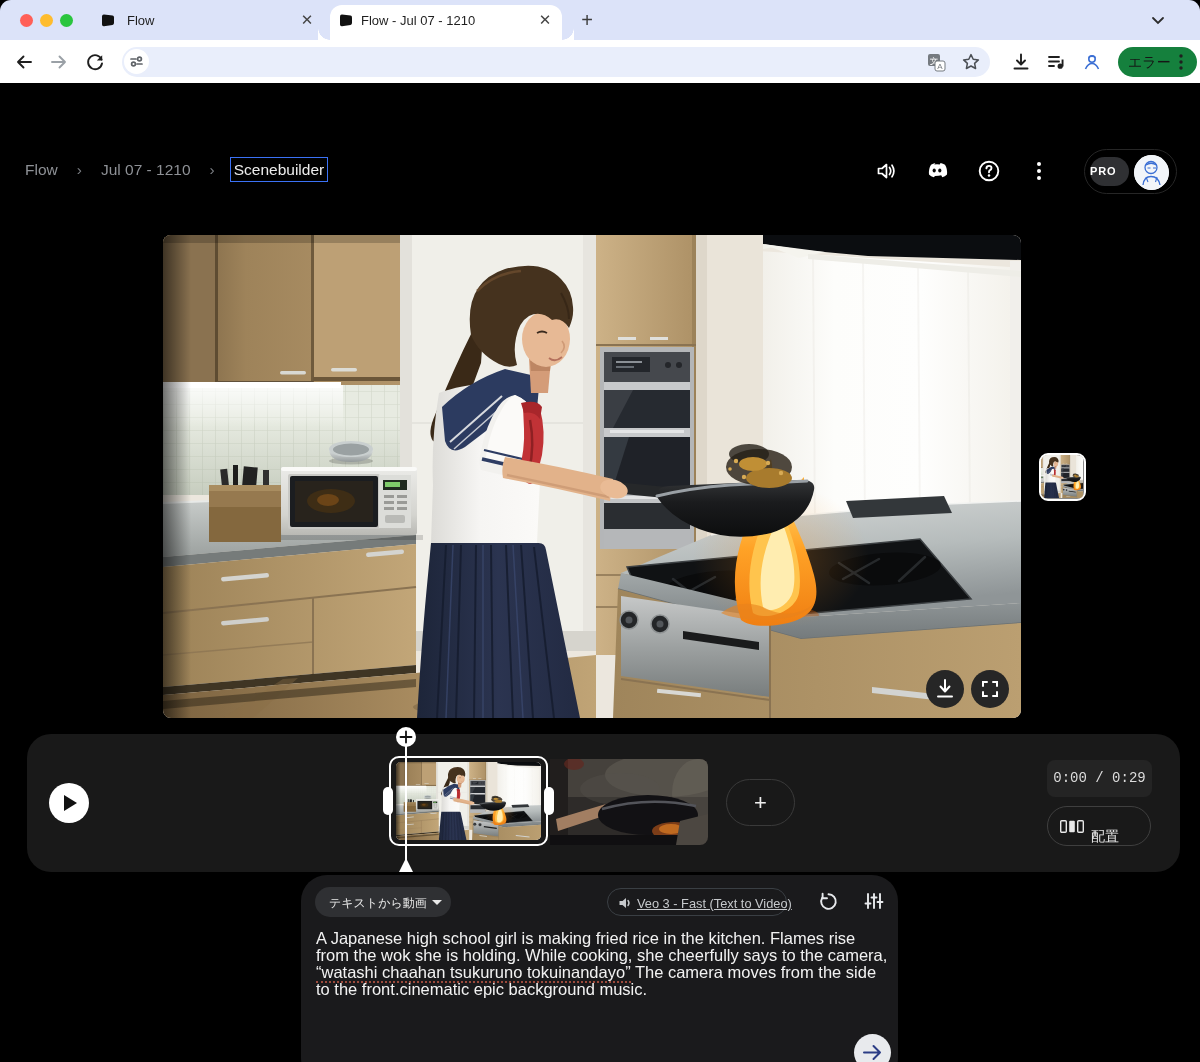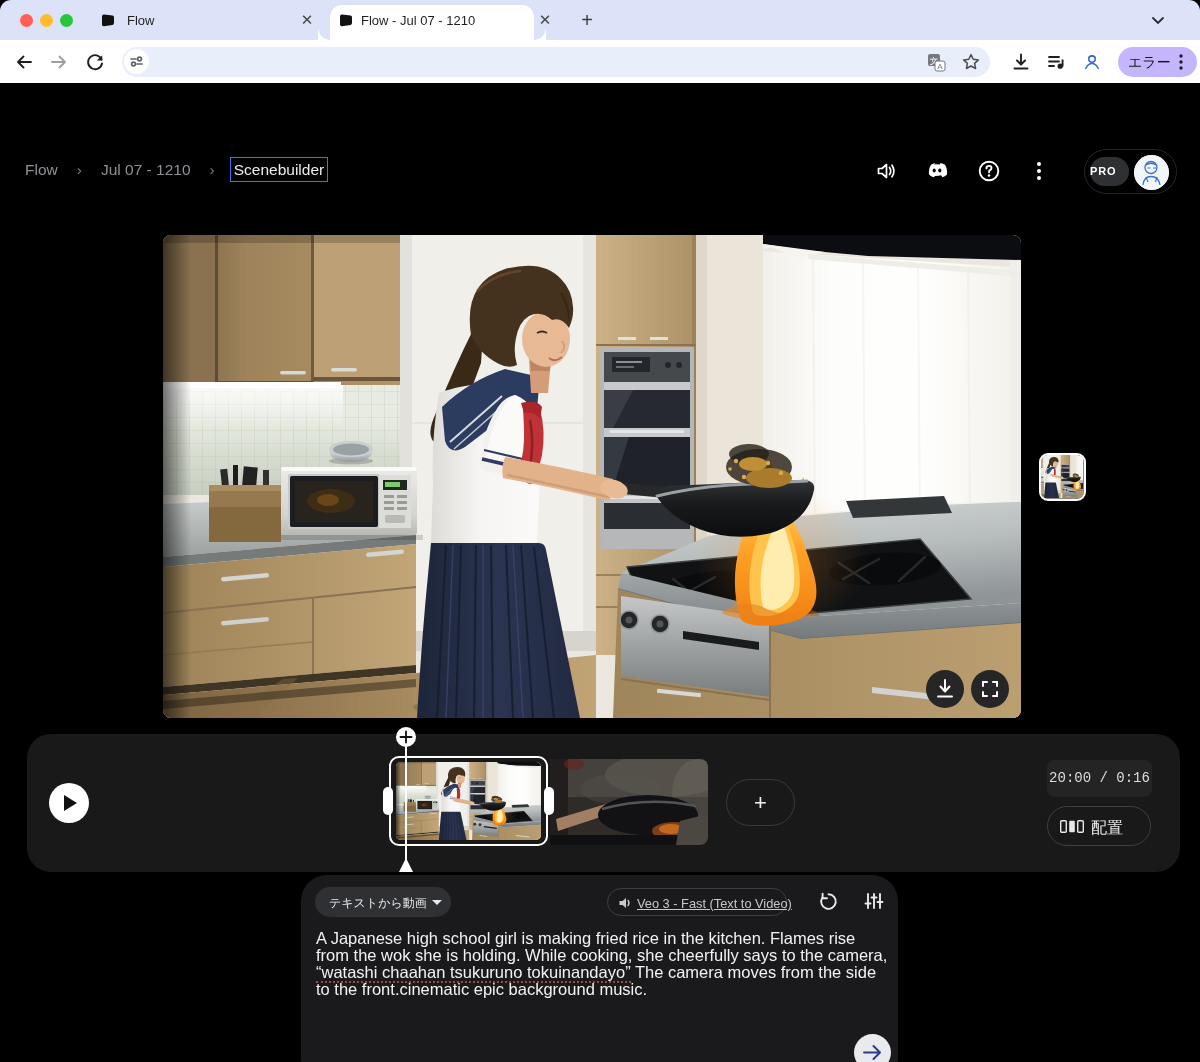--- a/index.html
+++ b/index.html
@@ -10,33 +10,33 @@
 
 #tabstrip { position:absolute; left:0; top:0; width:1200px; height:40px; background:#dce3f9; }
 .tl { position:absolute; top:13.5px; width:13px; height:13px; border-radius:50%; }
 #tabstrip .t1 { left:20px; background:#ff5f57; }
 #tabstrip .t2 { left:40px; background:#febc2e; }
 #tabstrip .t3 { left:60px; background:#2ac53e; }
 #tab1 { position:absolute; left:88px; top:0; width:240px; height:40px; }
 .favicon { position:absolute; width:14px; height:13px; }
 .tabtitle { position:absolute; font-size:13px; color:#1f1f1f; top:13px; }
 .tabx { position:absolute; top:12px; width:16px; height:16px; color:#454545; font-size:15px; line-height:16px; text-align:center; }
-#activetab { position:absolute; left:330px; top:5px; width:204px; height:35px; background:#fff; border-radius:12px 12px 0 0; }
+#activetab { position:absolute; left:330px; top:5px; width:232px; height:35px; background:#fff; border-radius:12px 12px 0 0; }
 #activetab:before, #activetab:after { content:""; position:absolute; bottom:0; width:12px; height:12px; background:radial-gradient(circle at 0 0, transparent 11.5px, #fff 12px); }
 #activetab:before { left:-12px; transform:scaleX(-1); }
 #activetab:after { right:-12px; }
 #newtab { position:absolute; left:577px; top:10px; width:20px; height:20px; color:#3c3c3c; font-size:20px; line-height:20px; text-align:center; font-weight:300; }
 #chev { position:absolute; left:1146px; top:8px; width:24px; height:24px; color:#2c2c2c; }
 
 #toolbar { position:absolute; left:0; top:40px; width:1200px; height:43px; background:#fff; }
 .tbico { position:absolute; top:12px; width:20px; height:20px; }
 #urlbar { position:absolute; left:122px; top:6.5px; width:868px; height:30px; border-radius:15px; background:#e9eefb; }
 #siteico { position:absolute; left:124px; top:9px; width:25px; height:25px; background:#fff; border-radius:50%; }
 #urltext { position:absolute; left:157px; top:13.5px; font-size:14.3px; color:#1d1d1f; letter-spacing:0.24px; }
-#errpill { position:absolute; left:1118px; top:6.5px; width:79px; height:30px; border-radius:15px; background:#c4b5fd; }
+#errpill { position:absolute; left:1118px; top:6.5px; width:79px; height:30px; border-radius:15px; background:#15803d; }
 #errpill span { position:absolute; left:10px; top:7px; font-size:14px; color:#161616; }
 
 #page { position:absolute; left:0; top:83px; width:964px; height:979px; background:#000;margin-top:44px; }
 #crumbs { position:absolute; left:25px; top:34px; font-size:15.5px; color:#8e9196; }
 #crumbs .sep { display:inline-block; margin:0 19px; color:#7c7f84; }
 #sbname { color:#ececec; outline:1.5px solid #3b72f6; outline-offset:3px; }
 .hico { position:absolute; top:32px; width:24px; height:24px; color:#fff; }
 #prowrap { position:absolute; left:1084px; top:22px; width:93px; height:45px; border:1.5px solid #262626; border-radius:23px; }
 #probadge { position:absolute; left:5px; top:7px; width:39px; height:29px; background:#2f3033; border-radius:15px; color:#fff; font-size:11px; font-weight:bold; letter-spacing:0.8px; text-align:left; line-height:29px; }
 #avatar { position:absolute; left:49px; top:5px; width:35px; height:35px; border-radius:50%; background:#f4f6f9; overflow:hidden; }
@@ -49,21 +49,21 @@
 #timeline { position:absolute; left:27px; top:607px; width:1153px; height:138px; background:#191919; border-radius:24px; }
 #playbtn { position:absolute; left:22px; top:49px; width:40px; height:40px; border-radius:50%; background:#fff; }
 #playbtn:after { content:""; position:absolute; left:15px; top:12px; border-left:13px solid #111; border-top:8px solid transparent; border-bottom:8px solid transparent; }
 #clip2 { position:absolute; left:523px; top:25px; width:158px; height:86px; overflow:hidden; border-radius:0 8px 8px 0; background:#2e2a28; }
 #clip1sel { position:absolute; left:362px; top:22px; width:159px; height:90px; border:2px solid #fff; border-radius:10px; }
 #clip1 { position:absolute; left:5px; top:4px; width:145px; height:78px; border-radius:5px; overflow:hidden; background:#777; }
 .handle { position:absolute; top:29px; width:10px; height:28px; background:#fff; border-radius:5px; }
 #plusclip { position:absolute; left:699px; top:45px; width:69px; height:47px; border:1px solid #3a3a3a; border-radius:24px; color:#eee; font-size:22px; font-weight:300; text-align:center; line-height:45px; }
 #timepill { position:absolute; left:1020px; top:26px; width:105px; height:37px; background:#242424; border-radius:8px; color:#dcdcdc; font-family:"Liberation Mono", monospace; font-size:14px; text-align:center; line-height:37px; }
 #arrange { position:absolute; left:1020px; top:72px; width:104px; height:40px; border:1px solid #3f3f3f; border-radius:20px; }
-#arrange span { position:absolute; left:43px; top:11px; font-size:16px; color:#e8e8e8; }
+#arrange span { position:absolute; left:43px; top:21px; font-size:14px; color:#e8e8e8; }
 #playhead { position:absolute; left:341px; top:-7px; width:76px; height:152px; pointer-events:none; }
 
 #prompt { position:absolute; left:301px; top:748px; width:597px; height:209px; background:#1a1a1c; border-radius:26px; }
 #typepill { position:absolute; left:14px; top:12px; width:136px; height:30px; background:#2f3033; border-radius:15px; }
 #typepill span { position:absolute; left:14px; top:8px; font-size:12px; color:#e9e9e9; }
 #typepill .caret { position:absolute; left:117px; top:13px; border-left:5px solid transparent; border-right:5px solid transparent; border-top:5px solid #e9e9e9; }
 #veopill { position:absolute; left:306px; top:13px; width:180px; height:28px; border:1px solid #3a3f44; border-radius:14px; }
 #veopill span { position:absolute; left:29px; top:6.5px; font-size:12.8px; color:#c6c9cc; white-space:nowrap;text-decoration:underline; }
 #promptxt { position:absolute; left:15px; top:55px; width:575px; font-size:16.5px; line-height:17px; color:#f2f2f2; }
 #promptxt .mis { border-bottom:2px dotted #9b4a3c; }
@@ -222,21 +222,21 @@
             <use href="#clip2art"></use>
           </svg></div>
       <div id="clip1sel">
         <div id="clip1"><svg width="145" height="78" viewBox="0 0 858 483" preserveAspectRatio="none">
               <use href="#scene"></use>
             </svg></div>
         <div class="handle" style="left:-8px"></div>
         <div class="handle" style="right:-8px"></div>
       </div>
       <div id="plusclip">+</div>
-      <div id="timepill">20:00 / 0:16</div>
+      <div id="timepill">0:00 / 0:29</div>
       <div id="arrange">
         <svg style="position:absolute;left:12px;top:13px" width="26" height="13" viewBox="0 0 26 13">
             <rect x="0.7" y="0.7" width="5.6" height="11.6" rx="1" fill="none" stroke="#e8e8e8" stroke-width="1.4"></rect>
             <rect x="9.2" y="0.7" width="5.6" height="11.6" rx="1" fill="#e8e8e8"></rect>
             <rect x="17.7" y="0.7" width="5.6" height="11.6" rx="1" fill="none" stroke="#e8e8e8" stroke-width="1.4"></rect>
           </svg>
         <span>配置</span>
       </div>
       <div id="playhead"><svg width="76" height="152" viewBox="0 0 76 152">
         <line x1="38" y1="18" x2="38" y2="133" stroke="#fff" stroke-width="2"></line>

